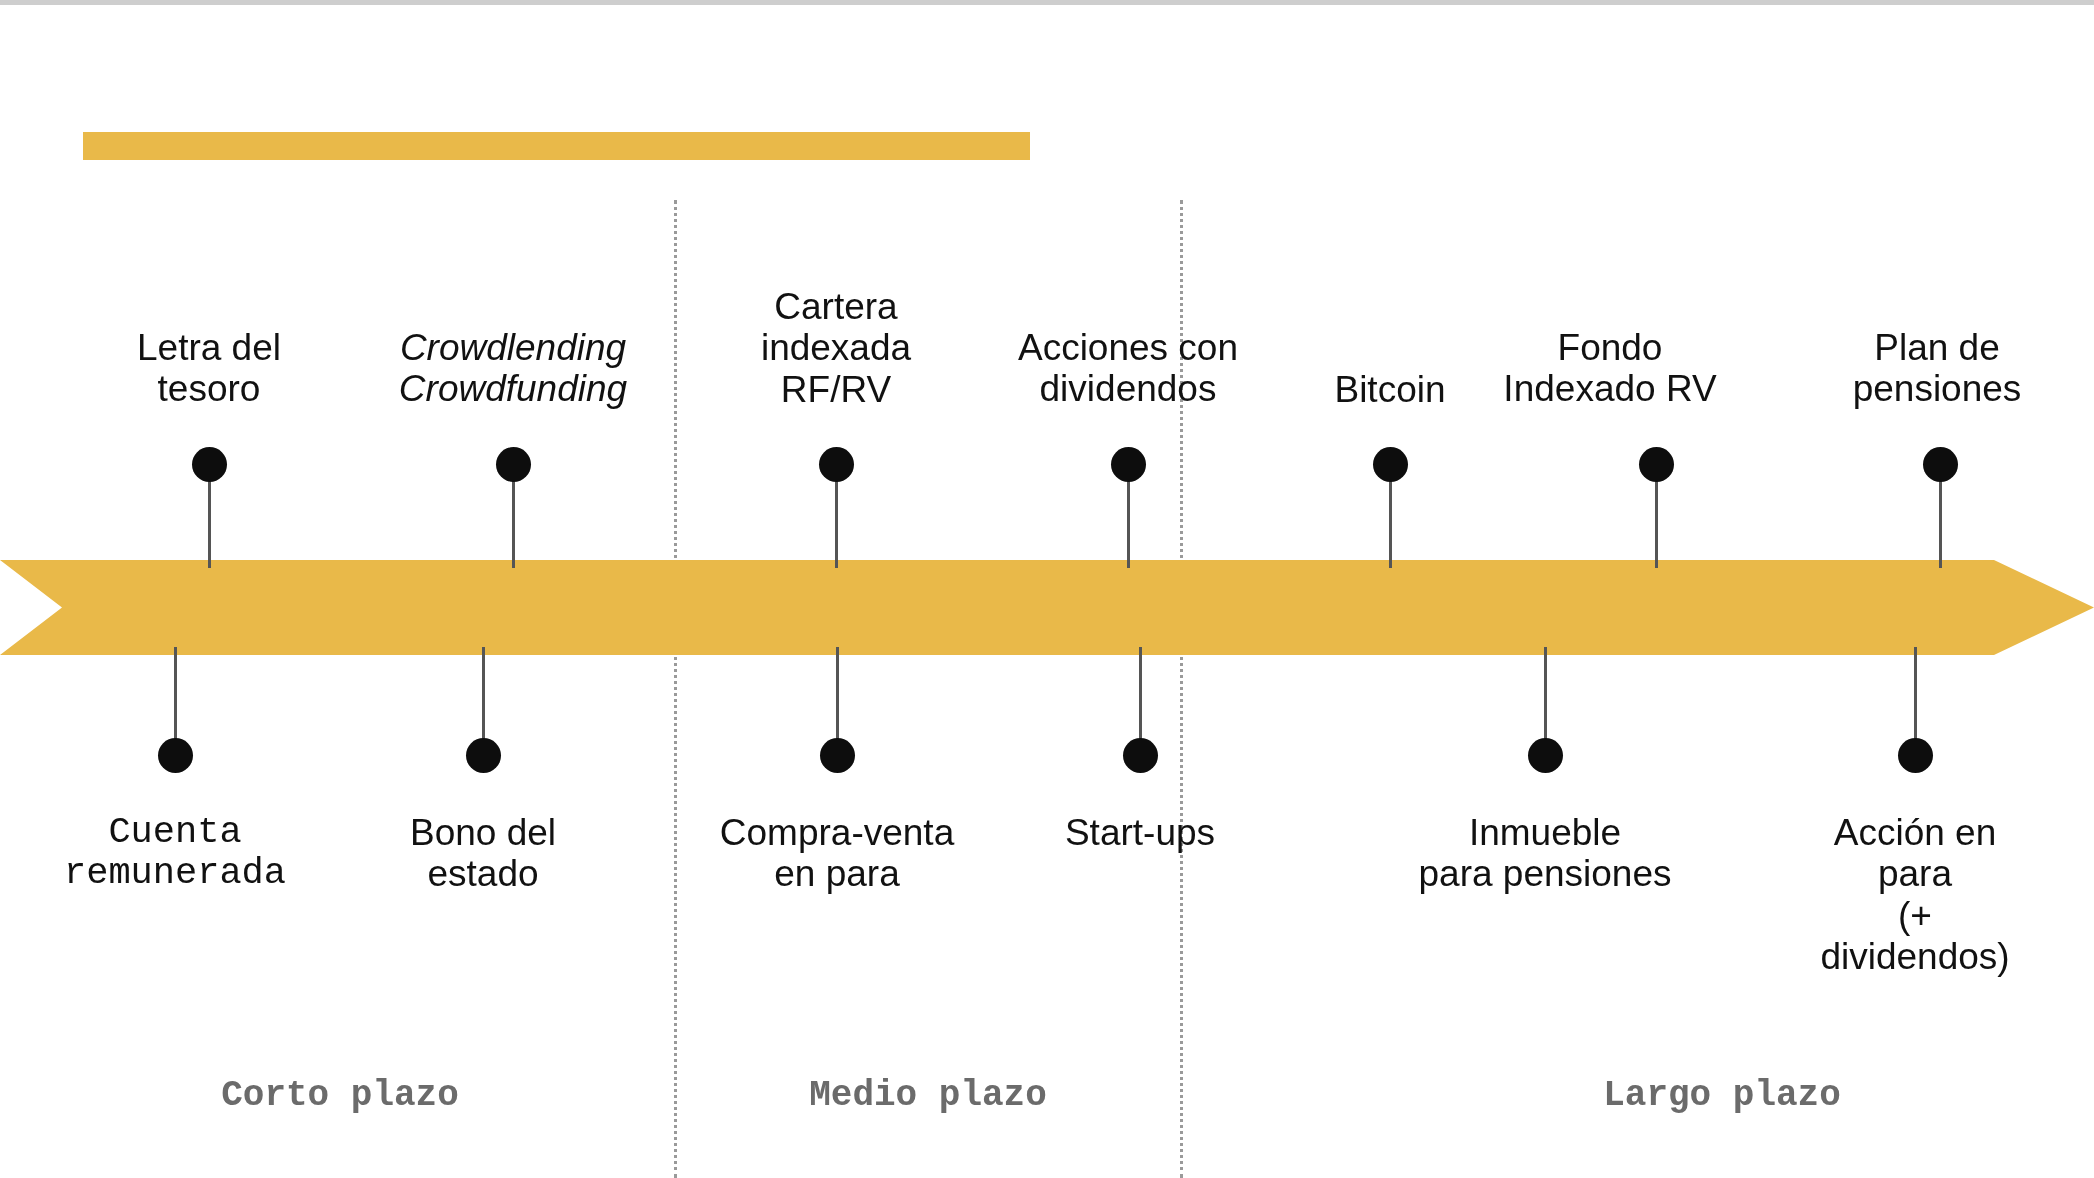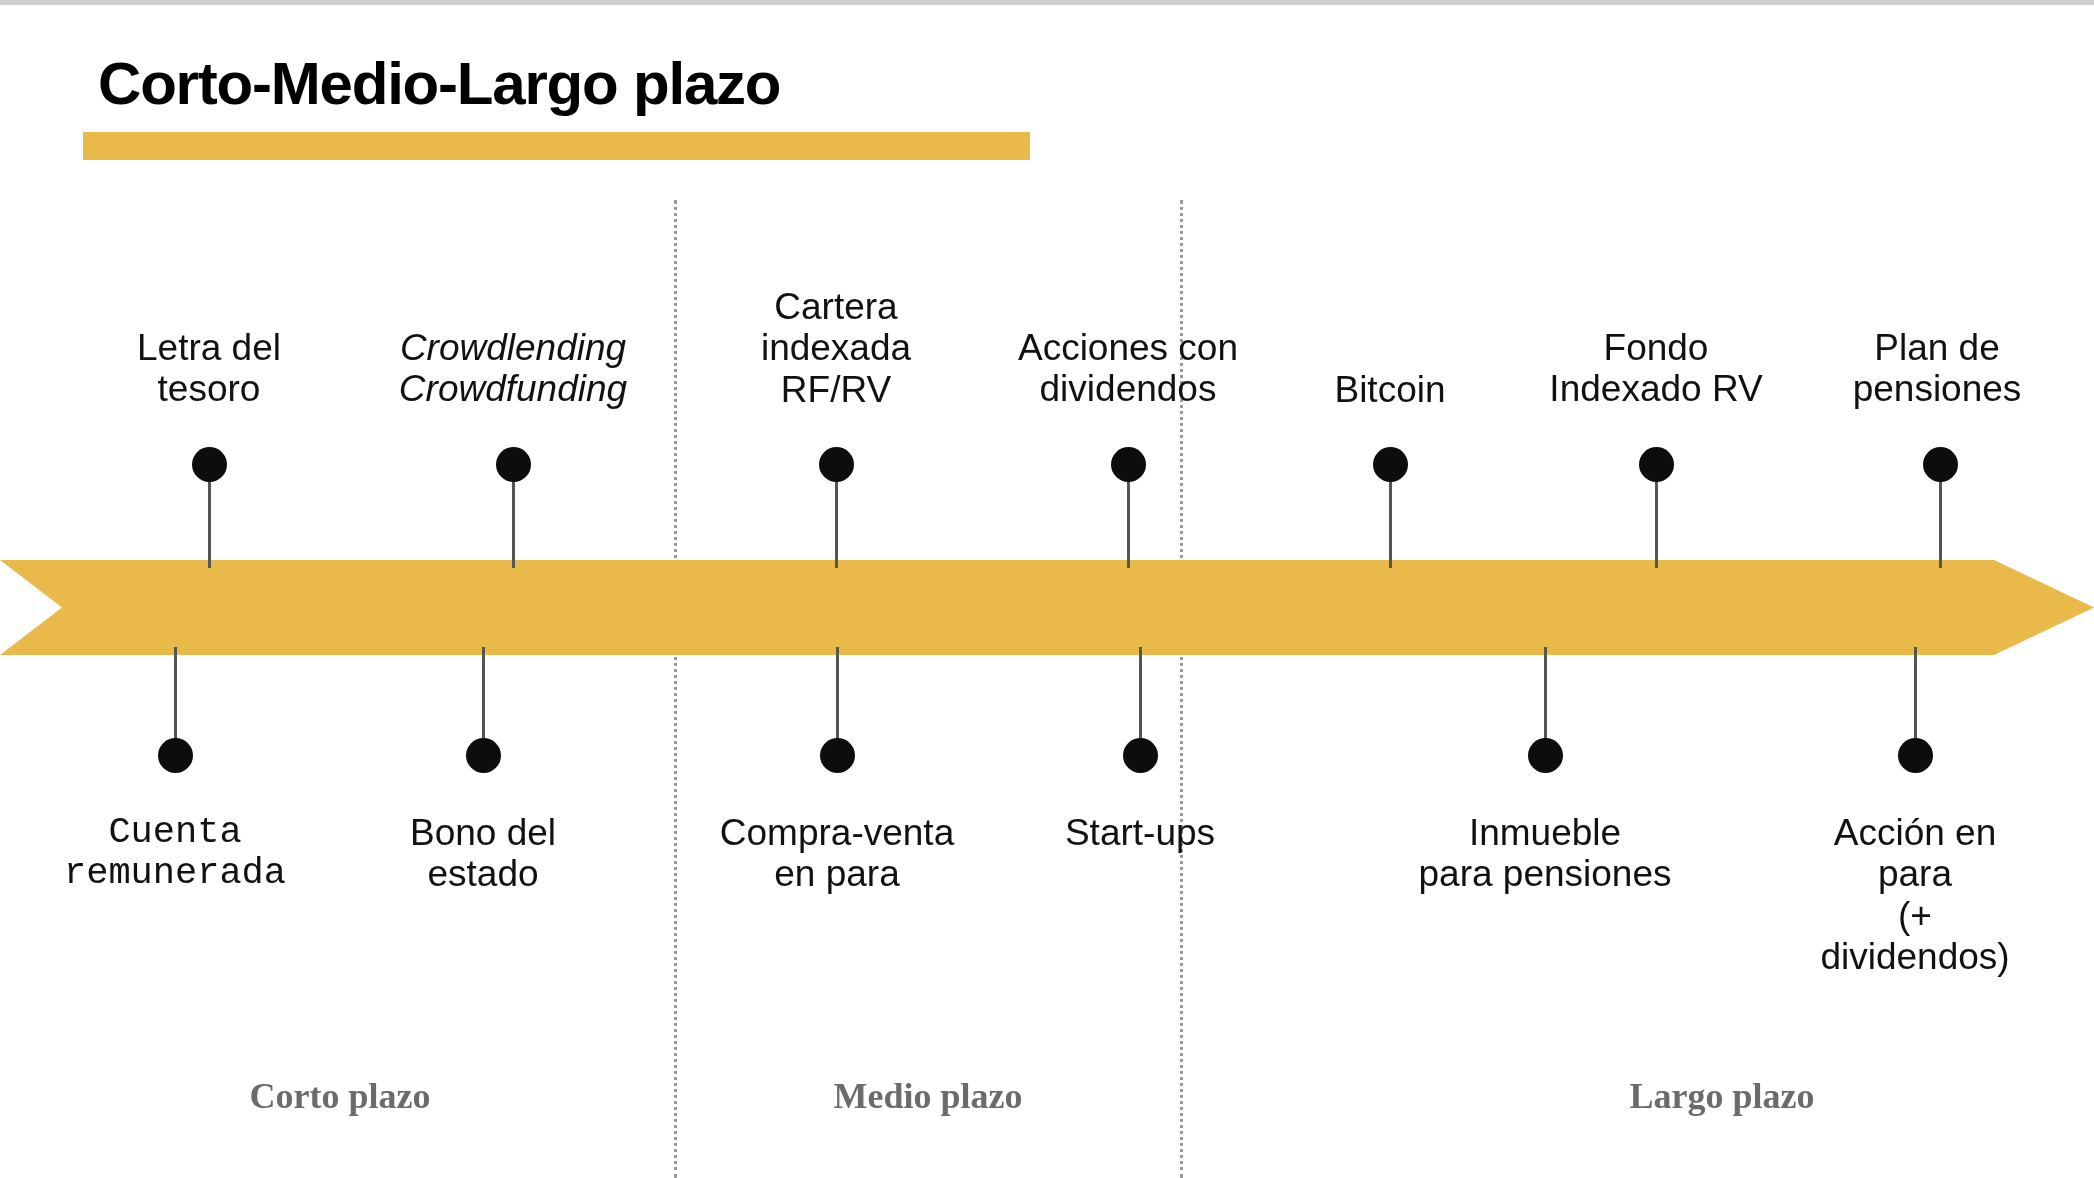--- a/index.html
+++ b/index.html
@@ -90,37 +90,34 @@
     white-space: pre-line;
   }
   .lbl.italic { font-style: italic; }
   .lbl.top { transform: translate(-50%, -100%); }
   .lbl.bottom { transform: translate(-50%, 0); }
   
   .section-cap {
     position: absolute;
     top: 1075px;
     transform: translateX(-50%);
-    font-family: Liberation Serif, serif;
+    font-family: Liberation Mono, monospace;
     font-size: 36px;
     font-weight: bold;
     color: #6b6b6b;
     white-space: nowrap;
   }
 </style>
 </head>
 <body>
 
 <div id="canvas">
 
   <div class="top-rule"></div>
 
-  <div class="title-wrap">
-    <div class="title-text">Corto-Medio-Largo plazo</div>
-  </div>
   <div class="title-underline"></div>
 
   <div id="dividers-layer">
       <div class="divider" style="left: 674px;"></div>
       <div class="divider" style="left: 1180px;"></div>
     </div>
 
   <div class="band">
     <svg width="2094" height="95" viewBox="0 0 2094 95" xmlns="http://www.w3.org/2000/svg" aria-hidden="true">
       <polygon points="0,0 1994,0 2094,47.5 1994,95 0,95 62,47.5" fill="#e9b949"></polygon>
@@ -159,21 +156,21 @@
       <div class="lbl top" style="left: 209px; top: 410px;">Letra del
 tesoro</div>
       <div class="lbl top italic" style="left: 513px; top: 410px;">Crowdlending
 Crowdfunding</div>
       <div class="lbl top" style="left: 836px; top: 410px;">Cartera
 indexada
 RF/RV</div>
       <div class="lbl top" style="left: 1128px; top: 410px;">Acciones con
 dividendos</div>
       <div class="lbl top" style="left: 1390px; top: 410px; text-align: center;">Bitcoin</div>
-      <div class="lbl top" style="left: 1656px; top: 410px;">Fondo
+      <div class="lbl top" style="left: 1610px; top: 410px;">Fondo
 Indexado RV</div>
       <div class="lbl top" style="left: 1937px; top: 410px;">Plan de
 pensiones</div>
       <div class="lbl bottom" style="left: 175px; top: 812px; font-family: Liberation Mono, monospace;">Cuenta
 remunerada</div>
       <div class="lbl bottom" style="left: 483px; top: 812px;">Bono del
 estado</div>
       <div class="lbl bottom" style="left: 837px; top: 812px;">Compra-venta
 en para</div>
       <div class="lbl bottom" style="left: 1140px; top: 812px;">Start-ups</div>

